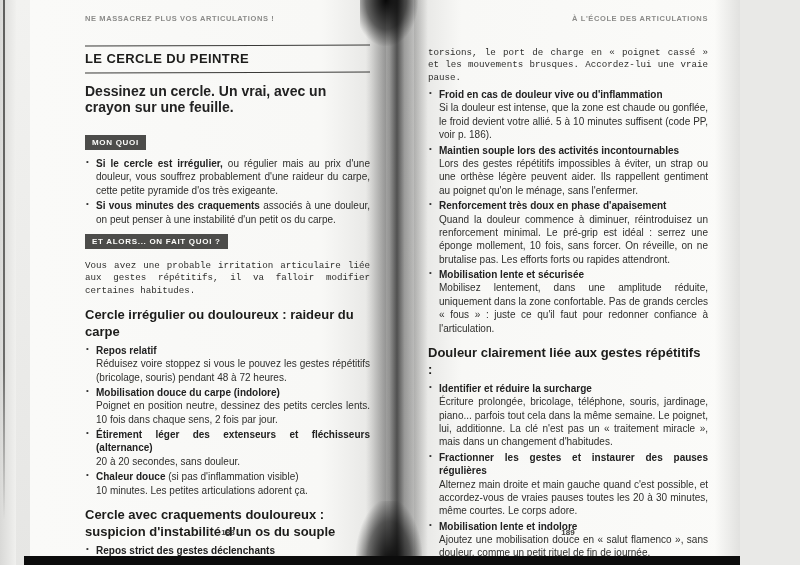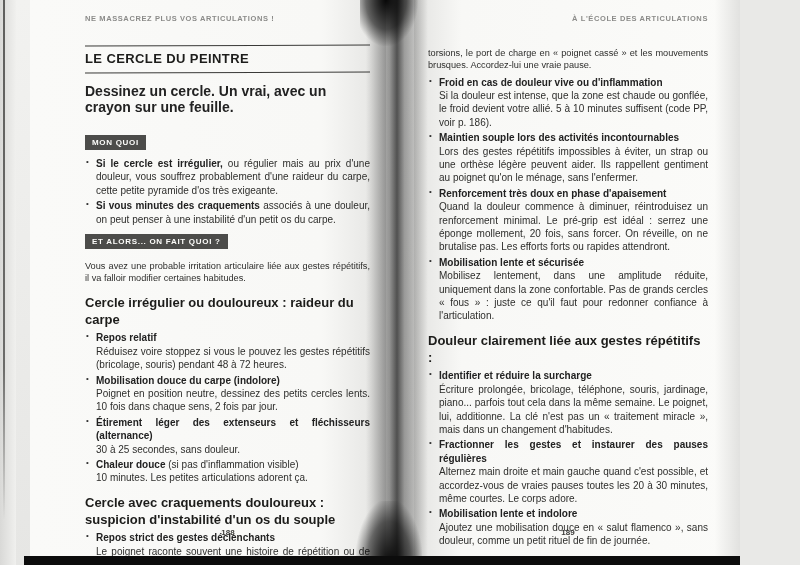--- a/index.html
+++ b/index.html
@@ -39,21 +39,21 @@
   
   .running-head{font-size:7.5px;letter-spacing:0.6px;color:#8b8b89;font-weight:bold;margin-bottom:0;}
   .running-head.right{text-align:right;}
   .title-block{margin-top:22px;margin-bottom:10px;}
   .title-rule{height:0;border-top:1.6px solid #3a3a38;transform:rotate(-0.25deg);}
   .chapter-title{font-size:13px;font-weight:bold;letter-spacing:0.4px;color:#1d1d1b;
     padding:5px 0 6px 0;}
   .intro{font-size:14px;font-weight:bold;color:#222;margin:2px 0 16px 0;}
   .badge{display:inline-block;background:#4c4c4a;color:#fcfcfa;font-size:8px;font-weight:bold;
     letter-spacing:0.7px;padding:3px 7px 3px 7px;margin:2px 0 7px 0;}
-  .body-par{font-size:9.2px;line-height:1.34;text-align:justify;color:#2e2e2c;margin:4px 0 4px 0;}
+  .body-par{font-size:9.2px;line-height:1.34;text-align:justify;color:#2e2e2c;margin:4px 0 4px 0;font-family:Liberation Mono, monospace;}
   .section-heading{font-size:13px;font-weight:bold;color:#1c1c1a;line-height:1.3;margin:10px 0 3px 0;}
   .section-heading span{display:block;}
 
   .blist{margin:0 0 4px 0;}
   .bitem{display:flex;margin:0 0 2px 0;}
   .bullet{flex:0 0 11px;position:relative;}
   .bullet::before{content:"\2022";position:absolute;left:1px;top:0px;font-size:8px;color:#333;}
   .btext{flex:1;font-size:10px;line-height:1.34;text-align:justify;color:#2e2e2c;}
   .btext .lead,.btext .atitle{font-weight:bold;color:#222;}
   .btext .anote{font-weight:normal;}
@@ -116,21 +116,21 @@
           <div class="btext">
             <span class="atitle">Mobilisation douce du carpe (indolore)</span>
             <div class="abody">Poignet en position neutre, dessinez des petits cercles lents. 10 fois dans chaque sens, 2 fois par jour.</div>
           </div>
         </div>
 
         <div class="bitem">
           <span class="bullet"></span>
           <div class="btext">
             <span class="atitle">Étirement léger des extenseurs et fléchisseurs (alternance)</span>
-            <div class="abody">30 à 25 secondes, sans douleur.</div>
+            <div class="abody">20 à 20 secondes, sans douleur.</div>
           </div>
         </div>
 
         <div class="bitem">
           <span class="bullet"></span>
           <div class="btext">
             <span class="atitle">Chaleur douce</span><span class="anote"> (si pas d'inflammation visible)</span>
             <div class="abody">10 minutes. Les petites articulations adorent ça.</div>
           </div>
         </div>
@@ -176,21 +176,21 @@
           <div class="btext">
             <span class="atitle">Maintien souple lors des activités incontournables</span>
             <div class="abody">Lors des gestes répétitifs impossibles à éviter, un strap ou une orthèse légère peuvent aider. Ils rappellent gentiment au poignet qu'on le ménage, sans l'enfermer.</div>
           </div>
         </div>
 
         <div class="bitem">
           <span class="bullet"></span>
           <div class="btext">
             <span class="atitle">Renforcement très doux en phase d'apaisement</span>
-            <div class="abody">Quand la douleur commence à diminuer, réintroduisez un renforcement minimal. Le pré-grip est idéal : serrez une éponge mollement, 20 fois, sans forcer. On réveille, on ne brutalise pas. Les efforts forts ou rapides attendront.</div>
+            <div class="abody">Quand la douleur commence à diminuer, réintroduisez un renforcement minimal. Le pré-grip est idéal : serrez une éponge mollement, 10 fois, sans forcer. On réveille, on ne brutalise pas. Les efforts forts ou rapides attendront.</div>
           </div>
         </div>
 
         <div class="bitem">
           <span class="bullet"></span>
           <div class="btext">
             <span class="atitle">Mobilisation lente et sécurisée</span>
             <div class="abody">Mobilisez lentement, dans une amplitude réduite, uniquement dans la zone confortable. Pas de grands cercles « fous » : juste ce qu'il faut pour redonner confiance à l'articulation.</div>
           </div>
         </div>

